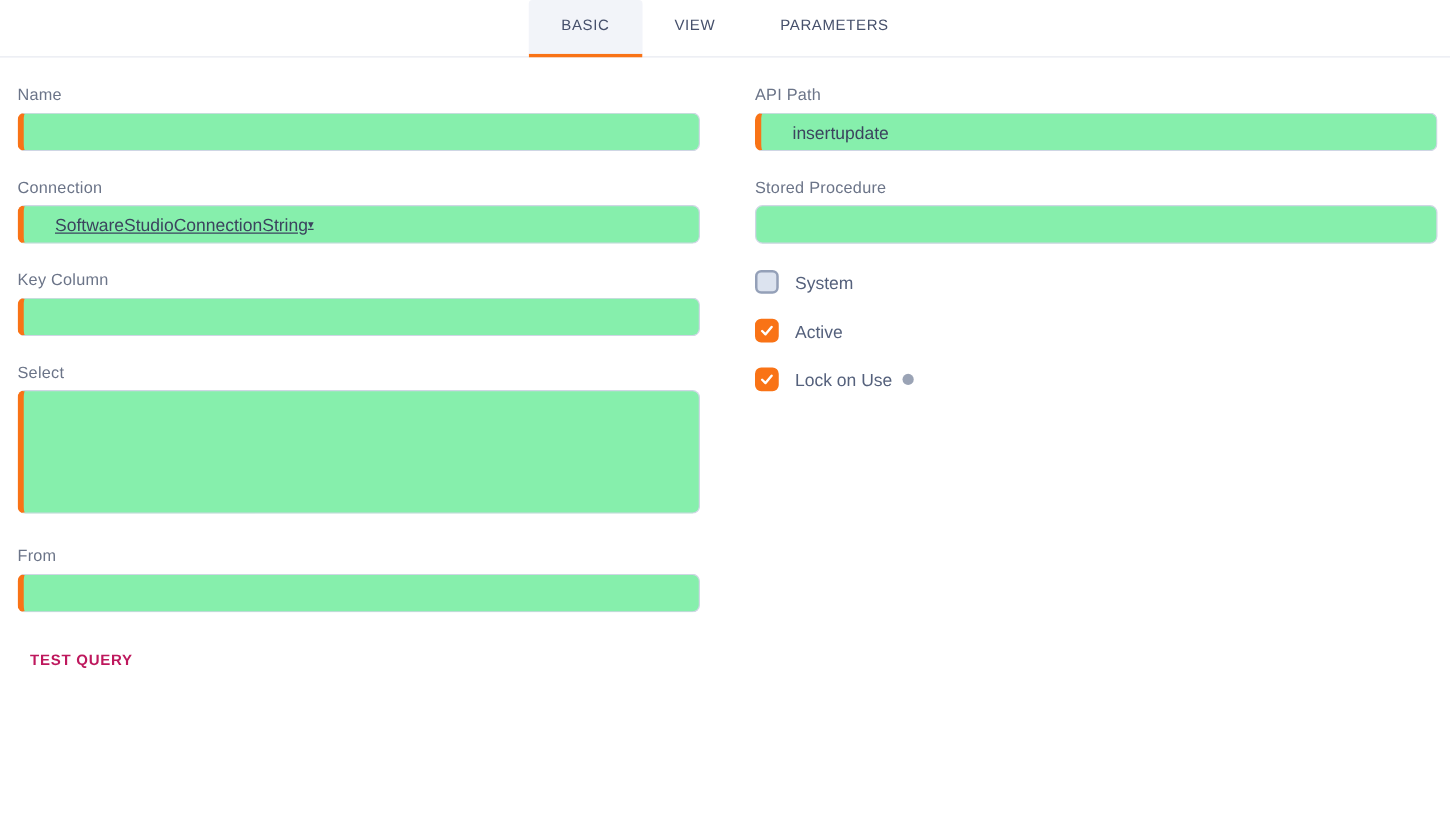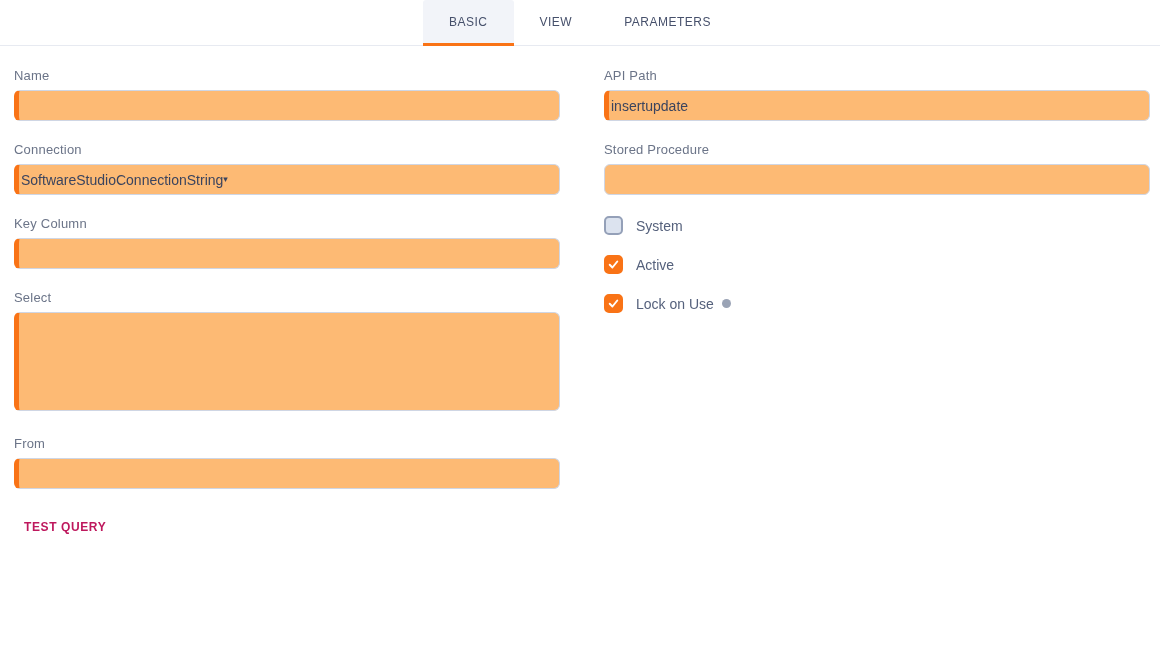--- a/index.html
+++ b/index.html
@@ -9,23 +9,23 @@
   
   .tabbar {
     width: 100%;
     height: 46px;
     display: flex;
     justify-content: center;
     align-items: stretch;
     border-bottom: 1px solid #e7eaf1;
   }
   .tab {
-    padding: 0 26px;
-    display: flex;
-    align-items: center;
+    padding: 16px 26px;
+    display: flex;
+    align-items: flex-end;
     font-size: 12px;
     letter-spacing: 0.5px;
     color: #46506b;
     cursor: pointer;
     border-bottom: 3px solid transparent;
     margin-bottom: -1px;
     user-select: none;
   }
   .tab.active {
     background: #f2f4f9;
@@ -49,37 +49,38 @@
     font-size: 13px;
     color: #6b7488;
     margin-bottom: 7px;
     letter-spacing: 0.2px;
   }
   .input {
     width: 100%;
     height: 31px;
     border: 1px solid #cfd6e4;
     border-radius: 6px;
-    background: #fdba74;
+    background: #86efac;
     font-family: "Liberation Sans", sans-serif;
     font-size: 14px;
     color: #3b445e;
-    padding: 0 2px;
+    padding: 0 25px;
     outline: none;
   }
   .input.required { border-left: 5px solid #f97316; }
   textarea.input { resize: none; padding-top: 6px; }
   .area-select { height: 99px; }
   .area-where { height: 97px; }
 
   
   .selectbox {
     display: flex;
     align-items: center;
     cursor: pointer;
+    text-decoration: underline;
   }
   .caret {
     font-size: 9px;
     color: #3b445e;
     margin-right: 6px;
     line-height: 1;
   }
 
   
   .check-group { margin-top: 21px; }

